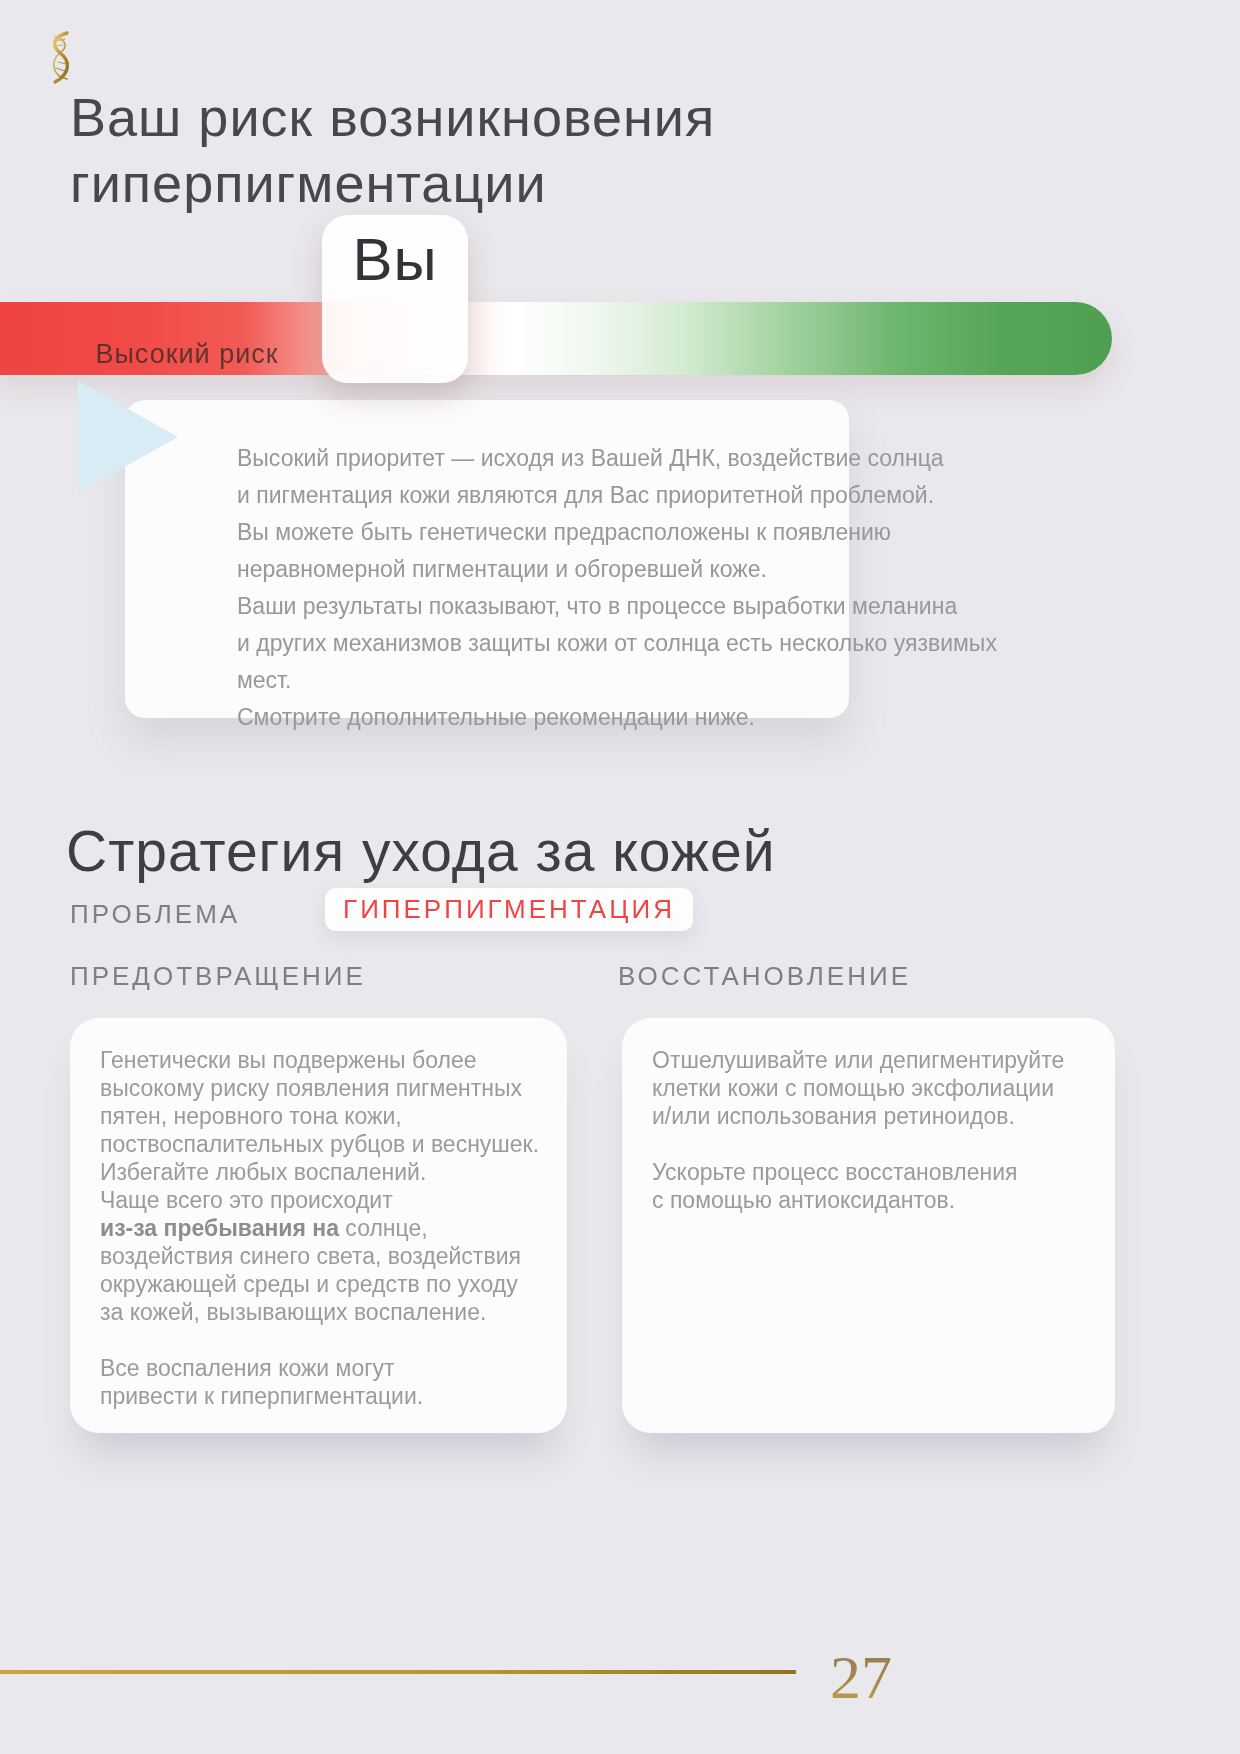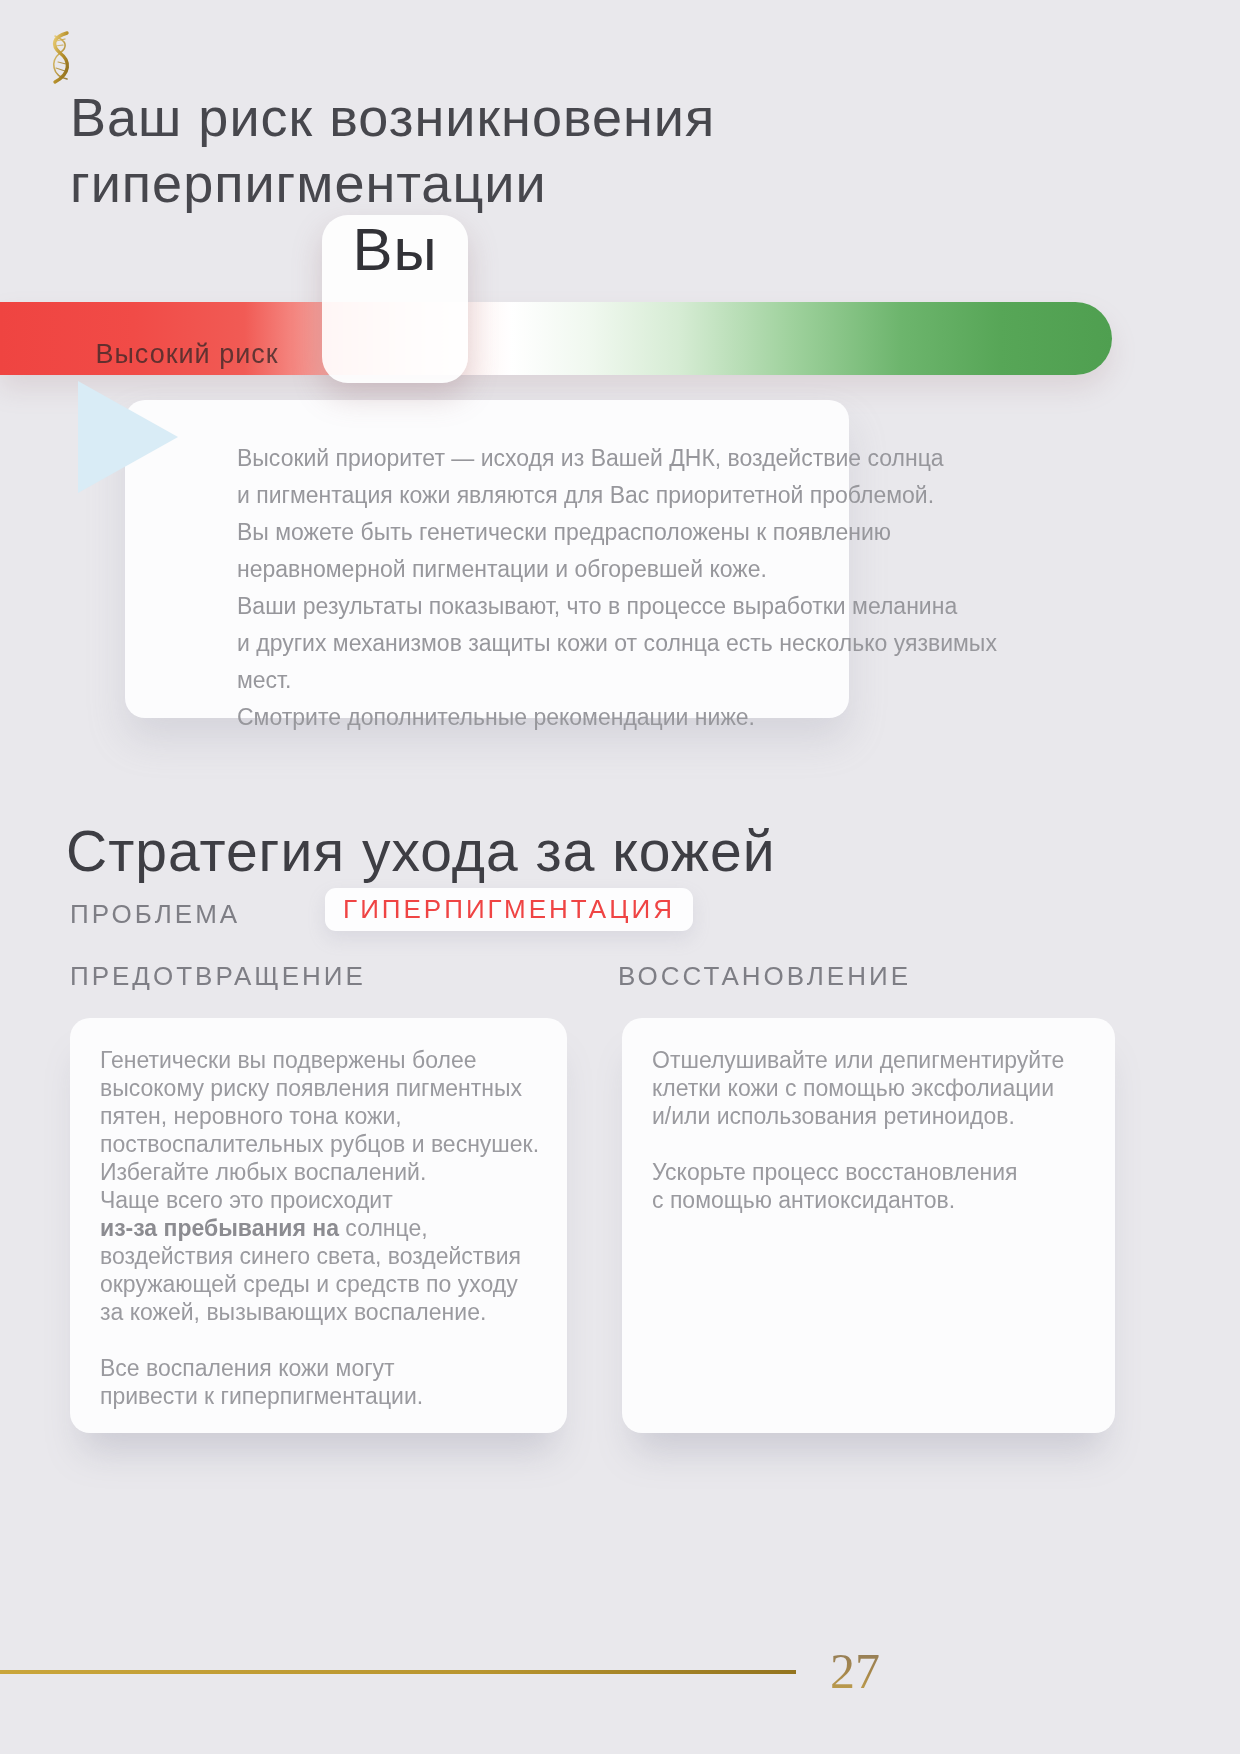--- a/index.html
+++ b/index.html
@@ -47,21 +47,21 @@
 
   
   .marker{
     left:322px;top:215px;width:146px;height:168px;
     border-radius:26px;
     background:rgba(255,255,255,0.9);
     box-shadow:0 14px 30px rgba(150,110,120,0.28);
     z-index:3;text-align:center;
   }
   .marker-label{
-    margin-top:0;
+    margin-top:10px;
     font-size:60px;font-weight:300;color:#323237;letter-spacing:1px;
   }
 
   
   .triangle{
     left:78px;top:381px;width:100px;height:112px;
     background:#d9ecf6;
     clip-path:polygon(0 0,100% 50%,0 100%);
     filter:drop-shadow(9px 12px 12px rgba(120,135,160,0.45));
     z-index:4;
@@ -96,40 +96,40 @@
     display:flex;align-items:center;justify-content:center;
   }
   .chip-text{
     font-size:26px;font-weight:300;letter-spacing:3px;color:#ef4444;white-space:nowrap;
   }
   .prevention-label{left:70px;top:961px;text-align:center;}
   .recovery-label{left:618px;top:961px;}
 
   
   .info-card{
-    top:1018px;height:415px;border-radius:20px;background:#fcfcfd;
+    top:1018px;height:415px;border-radius:29px;background:#fcfcfd;
     box-shadow:0 30px 36px -12px rgba(130,130,150,0.28);
   }
   .prevention-card{left:70px;width:497px;}
   .recovery-card{left:622px;width:493px;}
   .card-text{
     position:absolute;left:30px;top:28px;right:22px;
     font-size:23px;line-height:28px;font-weight:300;color:#9a9a9f;
   }
   .card-text .bold{font-weight:700;color:#8c8c91;}
 
   
   .footer-line{
     left:0;top:1670px;width:796px;height:4px;
     background:linear-gradient(90deg,#c9a53b 0%,#b8952f 60%,#93741f 100%);
   }
   .page-number{
     left:830px;top:1642px;
     font-family:"Liberation Serif","DejaVu Serif",serif;
-    font-size:50px;font-weight:400;
+    font-size:62px;font-weight:400;
     background:linear-gradient(180deg,#8d7a60 0%,#a8884a 55%,#c9a94e 100%);
     -webkit-background-clip:text;background-clip:text;
     color:transparent;
   }
 </style>
 </head>
 <body>
 
 <div class="abs logo">
   <svg width="30" height="56" viewBox="0 0 30 56">

